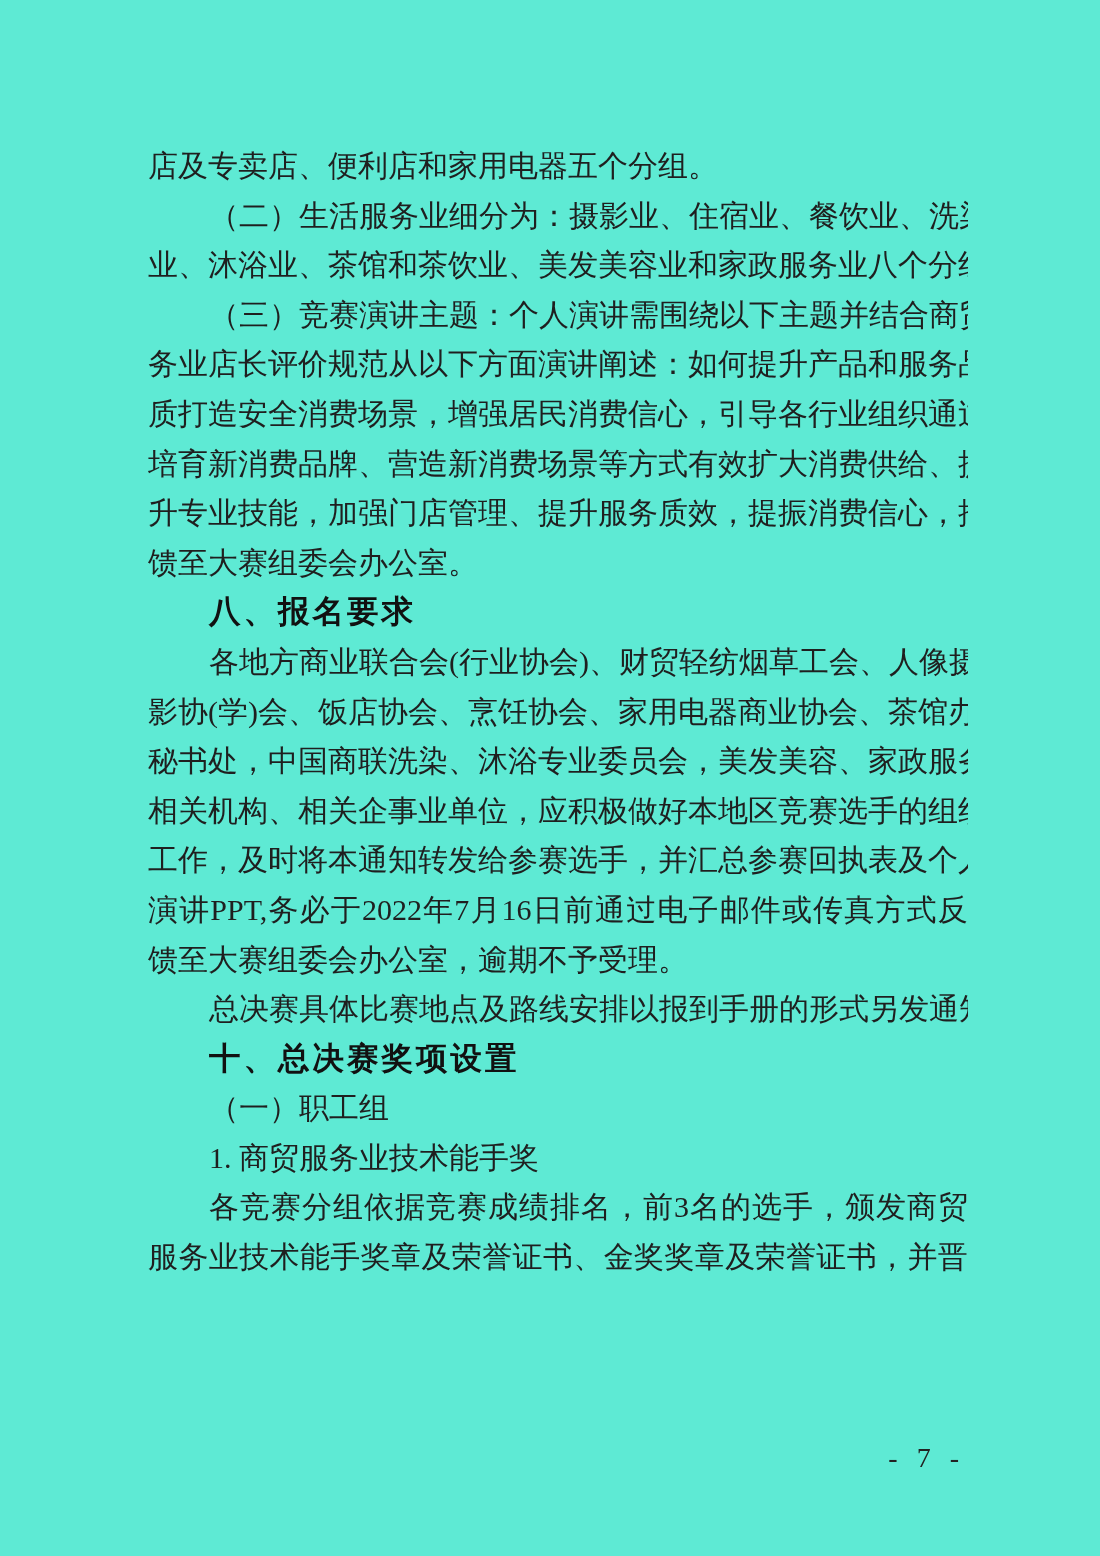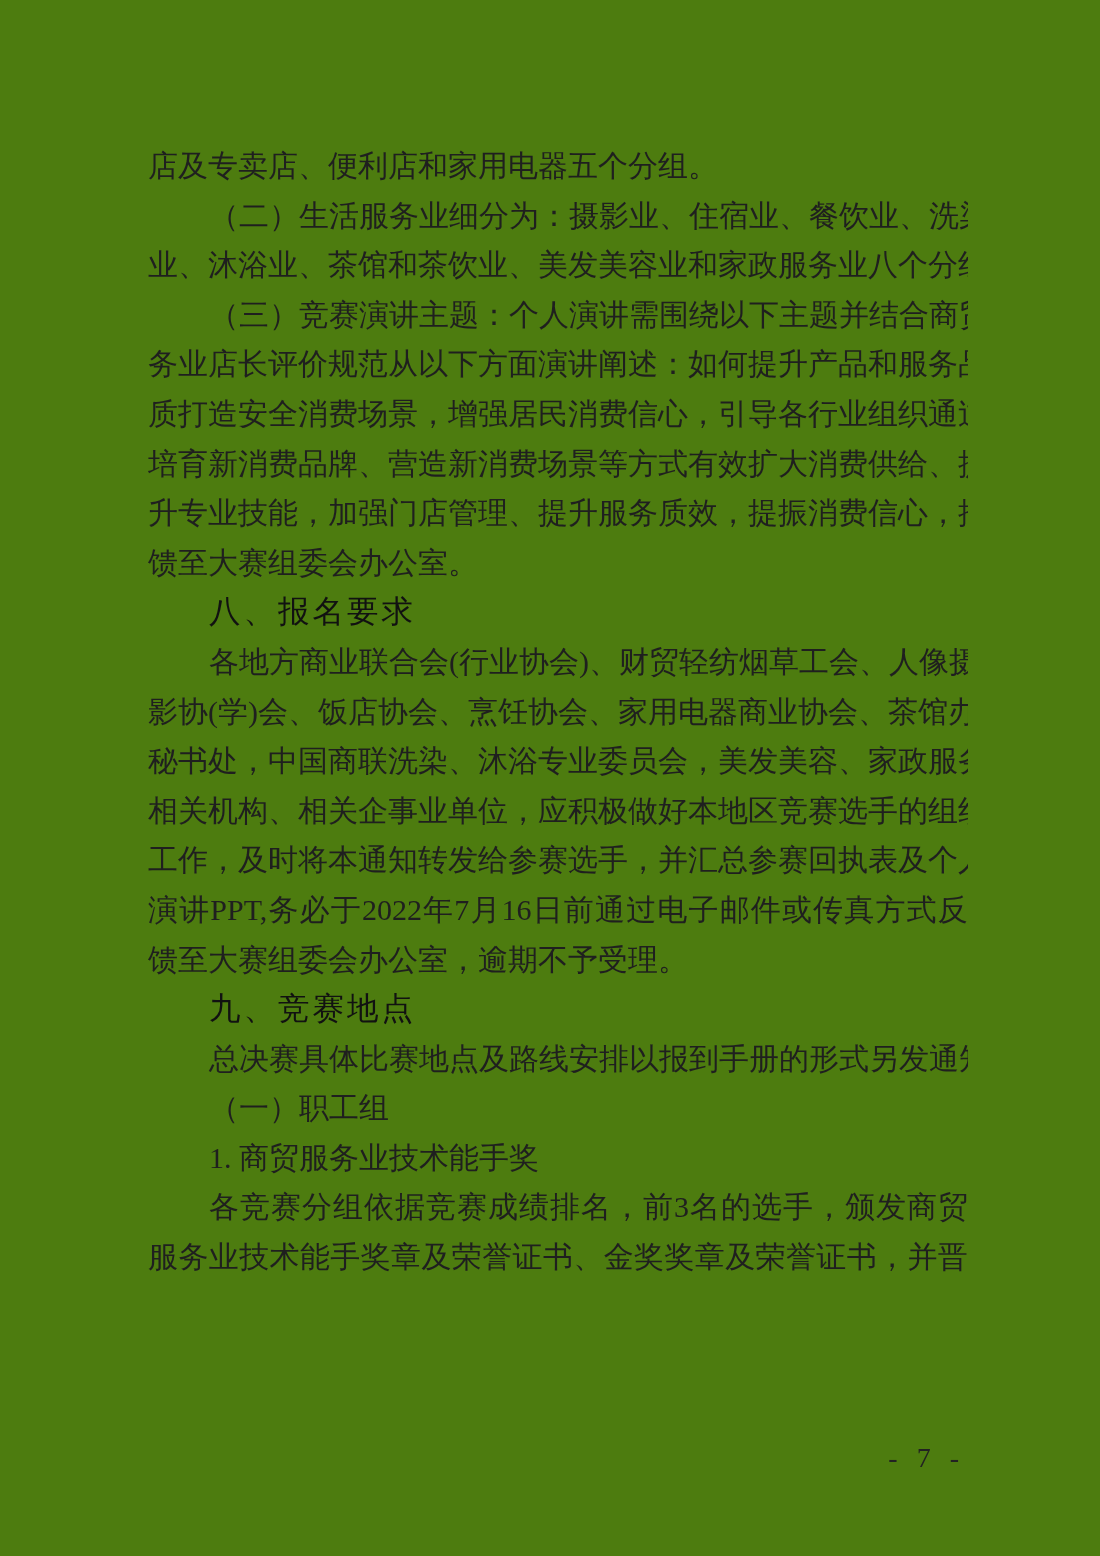--- a/index.html
+++ b/index.html
@@ -10,21 +10,21 @@
     position: relative;
     font-family: "Liberation Serif", "DejaVu Serif", serif;
     color: #1f1f1f;
     overflow: hidden;
   }
   .page {
     position: absolute;
     left: 0; top: 0;
     width: 1100px;
     height: 1556px;
-    background: #4d7c0f;
+    background: #5eead4;
   }
   .doc-body {
     position: absolute;
     left: 148px;
     top: 141px;
     width: 820px;
   }
   .line {
     height: 49.6px;
     line-height: 49.6px;
@@ -38,21 +38,21 @@
   
   .line.fill {
     display: flex;
     justify-content: space-between;
     align-items: center;
     white-space: nowrap;
   }
   .line.fill span { flex: 0 0 auto; }
   .line.heading {
     font-family: "Liberation Sans", "DejaVu Sans", sans-serif;
-    font-weight: 400;
+    font-weight: 700;
     font-size: 31.5px;
     color: #111111;
     letter-spacing: 3px;
   }
   .page-number {
     position: absolute;
     top: 1441px;
     right: 135px;
     height: 34px;
     line-height: 34px;
@@ -447,22 +447,22 @@
         <span>邮</span>
         <span>件</span>
         <span>或</span>
         <span>传</span>
         <span>真</span>
         <span>方</span>
         <span>式</span>
         <span>反</span>
       </div>
       <div class="line body">馈至大赛组委会办公室，逾期不予受理。</div>
-      <div class="line heading indent">九、竞赛地点</div>
       <div class="line body indent">总决赛具体比赛地点及路线安排以报到手册的形式另发通知。</div>
+      <div class="line heading indent">十、总决赛奖项设置</div>
       <div class="line body indent">（一）职工组</div>
       <div class="line body indent">1. 商贸服务业技术能手奖</div>
       <div class="line body indent fill">
         <span>各</span>
         <span>竞</span>
         <span>赛</span>
         <span>分</span>
         <span>组</span>
         <span>依</span>
         <span>据</span>

